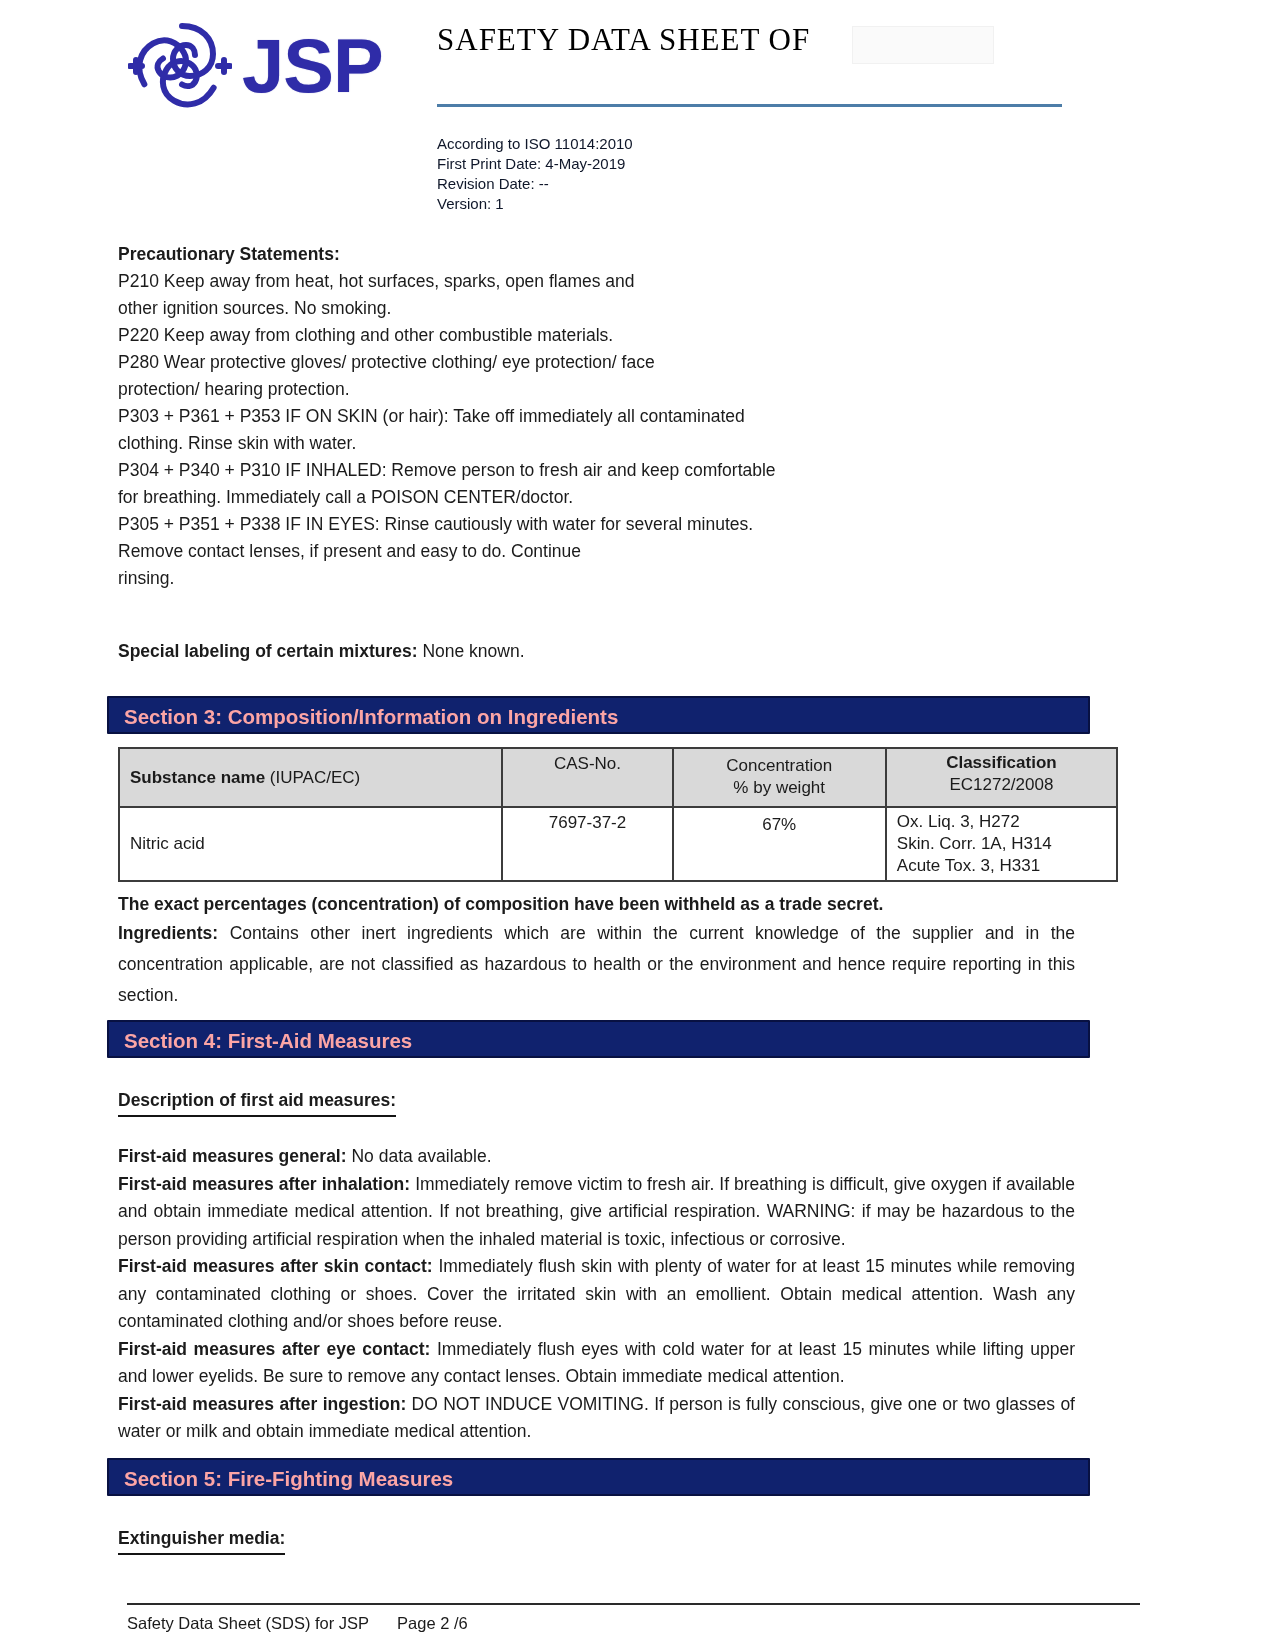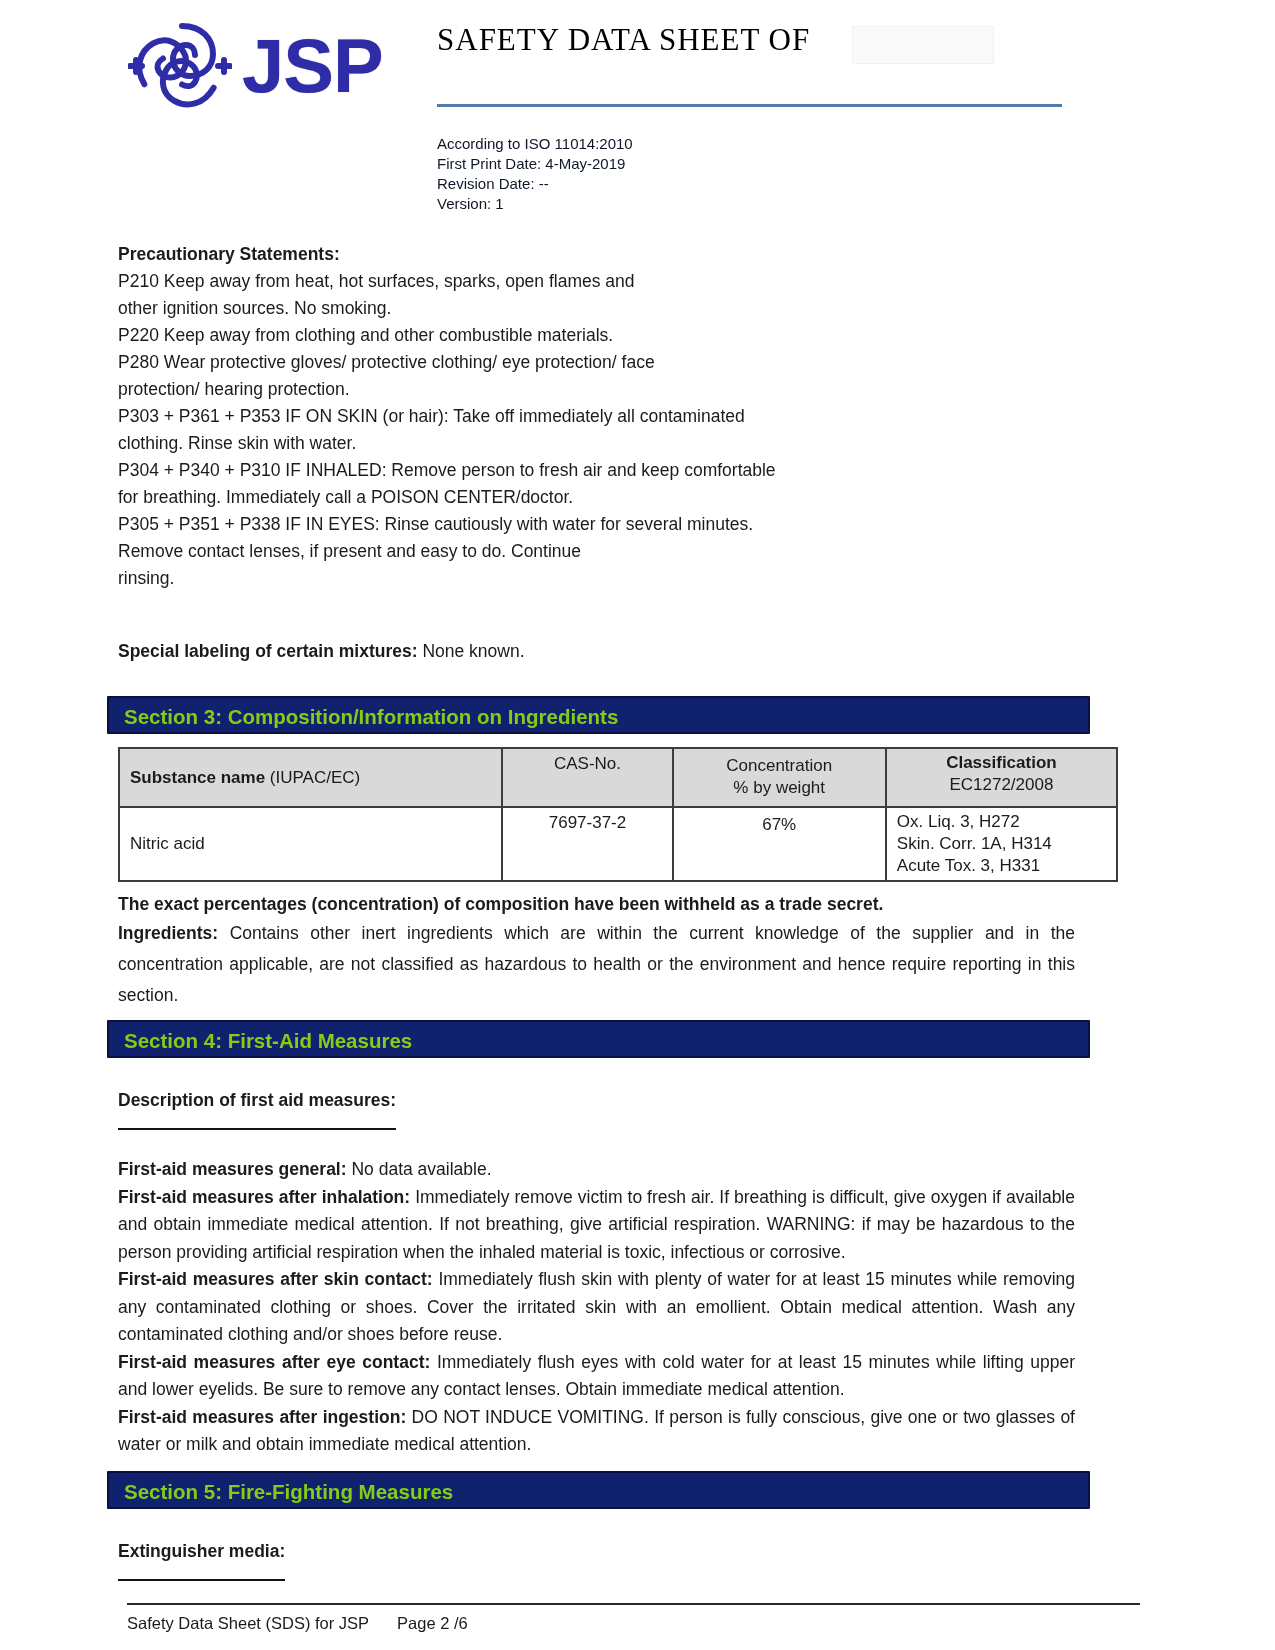--- a/index.html
+++ b/index.html
@@ -53,21 +53,21 @@
   .lbl { font-weight: bold; }
   .lbl::after { content: " "; }
 
   .hazard-note { margin: 0; }
   .note-special { margin-top: 46px; }
   .note-other   { margin-top: 5px; }
 
   .section-bar {
     margin-left: -11px; width: 983px; height: 38px;
     background: #10226e; border: 2px solid #081142;
-    color: #84cc16; font-weight: bold; font-size: 20.5px;
+    color: #fca5a5; font-weight: bold; font-size: 20.5px;
     line-height: 38px; padding-left: 15px; box-sizing: border-box;
     border-radius: 1px;
   }
   .bar-s3 { margin-top: 31px; }
   .bar-s4 { margin-top: 9px; }
   .bar-s5 { margin-top: 12px; }
 
   .substance-line { margin-top: 17px; }
 
   table.comp {
@@ -83,21 +83,21 @@
   .cell-substance { width: 405px; vertical-align: middle; }
   .cell-cas { width: 165px; text-align: center !important; vertical-align: top; padding-top: 4px !important; }
   .cell-conc { width: 205px; text-align: center !important; vertical-align: top; padding-top: 6px !important; }
   .cell-class { width: 225px; vertical-align: top; }
   .trade-note { margin-top: 9px; font-weight: bold; }
   .para-just { text-align: justify; margin: 0; line-height: 31px; }
 
   .subhead {
     margin-top: 29px; font-weight: bold;
     display: inline-block; border-bottom: 2.5px solid #141414;
-    padding-bottom: 14px;
+    padding-bottom: 1px;
   }
   .fa { margin: 0; text-align: justify; line-height: 27.5px; }
   .fa-first { margin-top: 26px; }
 
   
   .footer {
     position: absolute; left: 127px; top: 1603px; width: 1013px;
     border-top: 2.5px solid #2a2a2a; padding-top: 9px;
     display: flex; justify-content: flex-start;
     font-size: 16.5px;

